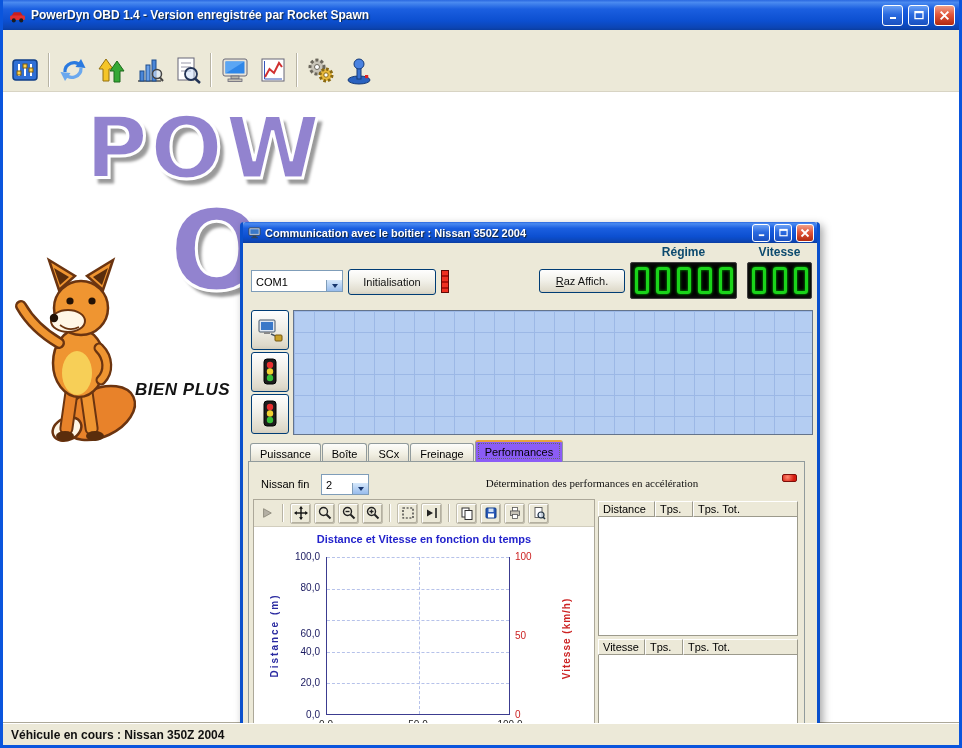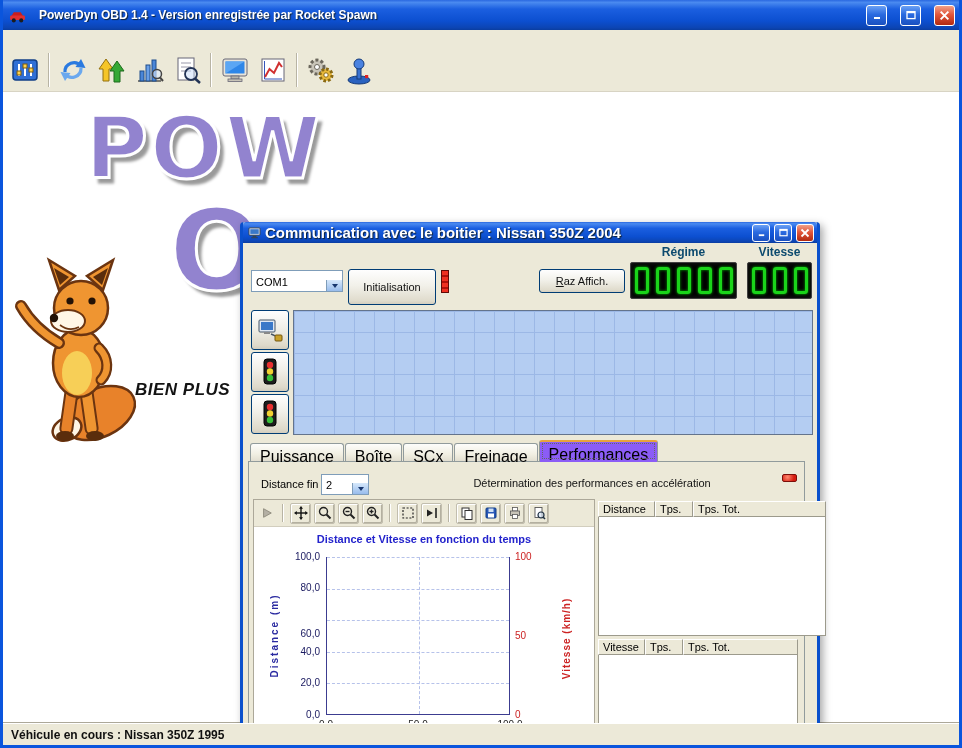--- a/index.html
+++ b/index.html
@@ -7,39 +7,39 @@
   #screen{
     width:962px;height:748px;position:relative;overflow:hidden;
     background:#ece9d8;
     font-family:"Liberation Sans",sans-serif;
     border-left:3px solid #0a55dd;border-right:3px solid #0a55dd;border-bottom:3px solid #0a55dd;
   }
   .abs{position:absolute;}
 
   
   .titlebar{
-    height:30px;display:flex;align-items:center;padding:0 4px 0 6px;gap:13px;
+    height:30px;display:flex;align-items:center;padding:0 4px 0 6px;gap:5px;
     background:linear-gradient(180deg,#2a68e0 0%,#4a8af0 8%,#1b5fe0 30%,#0c4fd0 70%,#0c45b4 92%,#0a3da0 100%);
   }
   .titlebar .title{
     flex:1;color:#fff;font-weight:bold;font-size:12px;
     text-shadow:1px 1px 1px #123;white-space:nowrap;overflow:hidden;
   }
   .cap-btn{
     width:21px;height:21px;border-radius:3px;border:1px solid #fff;
     background:linear-gradient(#6aa0f4,#2a6ae0 45%,#1a50c0);
     display:flex;align-items:center;justify-content:center;flex:none;
   }
   .cap-btn.close{background:linear-gradient(#f0a088,#e2573c 45%,#b2290f);}
   .child-titlebar{
     height:21px;display:flex;align-items:center;padding:0 3px 0 5px;gap:4px;
     background:linear-gradient(180deg,#2a68e0 0%,#4a8af0 8%,#1b5fe0 30%,#0c4fd0 70%,#0c45b4 92%,#0a3da0 100%);
     border-radius:3px 3px 0 0;
   }
-  .child-titlebar .title{flex:1;color:#fff;font-weight:bold;font-size:15px;text-shadow:1px 1px 1px #123;white-space:nowrap;}
+  .child-titlebar .title{flex:1;color:#fff;font-weight:bold;font-size:11px;text-shadow:1px 1px 1px #123;white-space:nowrap;}
   .cap-btn.small{width:18px;height:18px;}
 
   
   #menubar{
     position:absolute;top:30px;left:0;right:0;height:19px;
     display:flex;align-items:center;background:#ece9d8;font-size:11px;
   }
   .menu-item{padding:2px 8px;cursor:default;}
   #toolbar{
     position:absolute;top:49px;left:0;right:0;height:43px;
@@ -109,21 +109,21 @@
       linear-gradient(#9cb8e6 1px,transparent 1px),
       linear-gradient(90deg,#9cb8e6 1px,transparent 1px);
     background-size:20px 21px;
   }
 
   
   #tab-strip{display:flex;align-items:flex-end;border-bottom:1px solid #919b9c;padding-left:2px;}
   .tab{
     border:1px solid #919b9c;border-bottom:none;border-radius:3px 3px 0 0;
     background:linear-gradient(#fdfdfb,#f1efe2 60%,#e2ded0);
-    padding:4px 9px;font-size:16px;height:18px;margin-right:1px;white-space:nowrap;
+    padding:4px 9px;font-size:11px;height:18px;margin-right:1px;white-space:nowrap;
   }
   .tab.active{
     height:22px;padding-top:4px;background:#8b5cf6;
     border-top:2px solid #e8a33c;position:relative;bottom:-1px;
     outline:1px dotted #666;outline-offset:-4px;font-weight:normal;
   }
 
   
   #perf-panel{background:#ece9d8;border:1px solid #919b9c;border-top:none;}
   #perf-headerbar{
@@ -384,21 +384,21 @@
             </svg>
         </span>
       </div>
 
       <div id="comm-body">
 
         <div class="abs combo" style="left:8px;top:27px;width:92px;height:22px;">
           <span class="val">COM1</span>
           <span class="arrow"></span>
         </div>
-        <div class="abs xp-push" style="left:105px;top:26px;width:88px;height:36px;">
+        <div class="abs xp-push" style="left:105px;top:26px;width:88px;height:26px;">
           <span>Initialisation</span>
         </div>
         <div class="abs" id="red-indicator" style="left:198px;top:27px;"></div>
         <div class="abs xp-push" style="left:296px;top:26px;width:86px;height:24px;">
           <span class="raz-label">Raz Affich.</span>
         </div>
 
         <div class="abs led-label" style="left:387px;top:2px;width:107px;">Régime</div>
         <div class="abs led-panel" style="left:387px;top:19px;width:107px;height:37px;">
           <span style="display: flex; gap: 7px;">
@@ -455,26 +455,26 @@
         <div class="abs" id="tab-strip" style="left:5px;top:197px;width:557px;height:22px;">
           <span class="tab">Puissance</span>
           <span class="tab">Boîte</span>
           <span class="tab">SCx</span>
           <span class="tab">Freinage</span>
           <span class="tab active">Performances</span>
         </div>
 
         <div class="abs" id="perf-panel" style="left:5px;top:219px;width:557px;height:318px;">
 
-          <span class="abs" style="left:12px;top:16px;font-size:11px;">Distance fin</span>
+          <span class="abs" style="left:12px;top:16px;font-size:11px;">Nissan fin</span>
           <div class="abs combo" style="left:72px;top:12px;width:48px;height:21px;">
             <span class="val">2</span>
             <span class="arrow"></span>
           </div>
-          <div class="abs" id="perf-headerbar" style="left:134px;top:9px;width:418px;height:24px;">
+          <div class="abs" id="perf-headerbar" style="left:134px;top:9px;width:418px;height:24px;font-family:Liberation Serif, serif;">
             <span>Détermination des performances en accélération</span>
           </div>
           <div class="abs" id="perf-led" style="left:533px;top:12px;"></div>
 
           <div class="abs" id="chart-frame" style="left:4px;top:37px;width:342px;height:272px;">
             <div id="chart-toolbar">
               <span style="margin:0 3px;">
                 <svg width="12" height="12" viewBox="0 0 14 14">
                     <polygon points="3,2 12,7 3,12" fill="#b4b0a4" stroke="#8a8678"></polygon>
                   </svg>
@@ -578,21 +578,21 @@
                 <div class="hgrid" style="top:0;"></div>
                 <div class="hgrid" style="top:31.6px;"></div>
                 <div class="hgrid" style="top:63.2px;"></div>
                 <div class="hgrid" style="top:94.8px;"></div>
                 <div class="hgrid" style="top:126.4px;"></div>
                 <div class="vgrid" style="left:92px;"></div>
               </div>
             </div>
           </div>
 
-          <div class="mini-table" style="left:349px;top:39px;width:228px;height:135px;">
+          <div class="mini-table" style="left:349px;top:39px;width:200px;height:135px;">
             <div class="mt-head">
               <span class="mt-th" style="width:57px;">Distance</span>
               <span class="mt-th" style="width:38px;">Tps.</span>
               <span class="mt-th" style="flex:1;">Tps. Tot.</span>
             </div>
             <div class="mt-body"></div>
           </div>
 
           <div class="mini-table" style="left:349px;top:177px;width:200px;height:127px;">
             <div class="mt-head">
@@ -602,16 +602,16 @@
             </div>
             <div class="mt-body"></div>
           </div>
 
         </div>
       </div>
     </div>
   </div>
 
   <div id="statusbar">
-    <span>Véhicule en cours : Nissan 350Z 1995</span>
+    <span>Véhicule en cours : Nissan 350Z 2004</span>
   </div>
 
 </div>
 
 </body></html>

